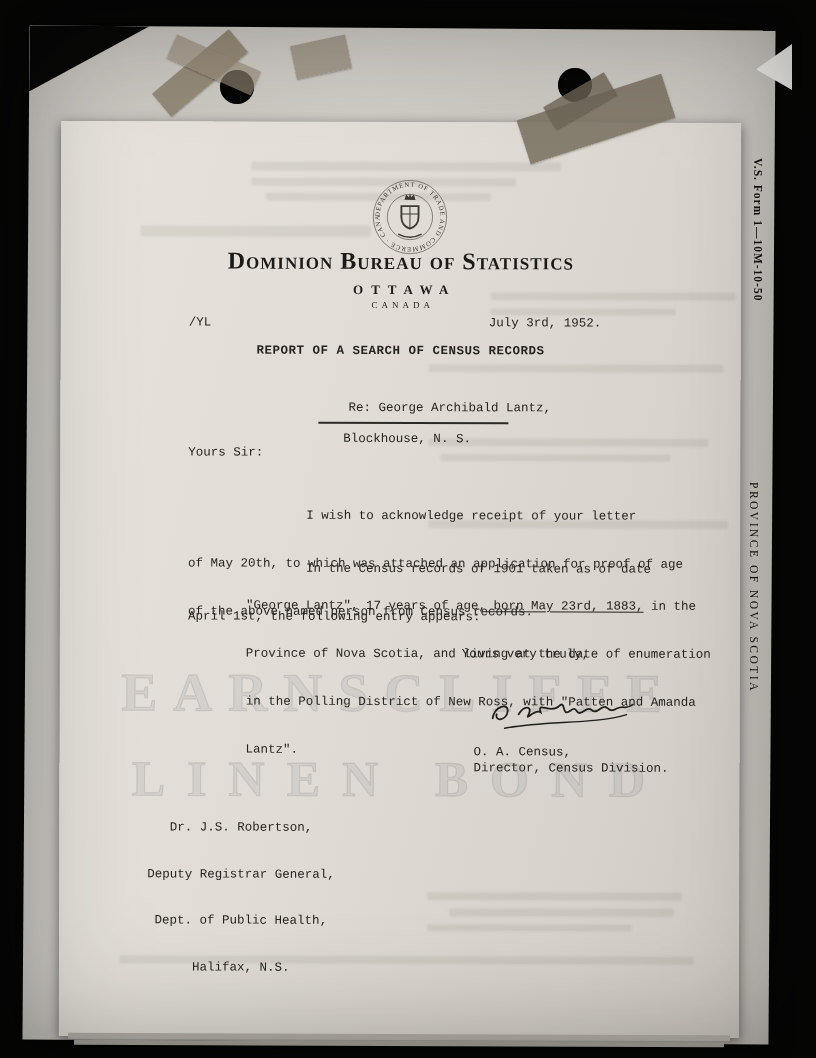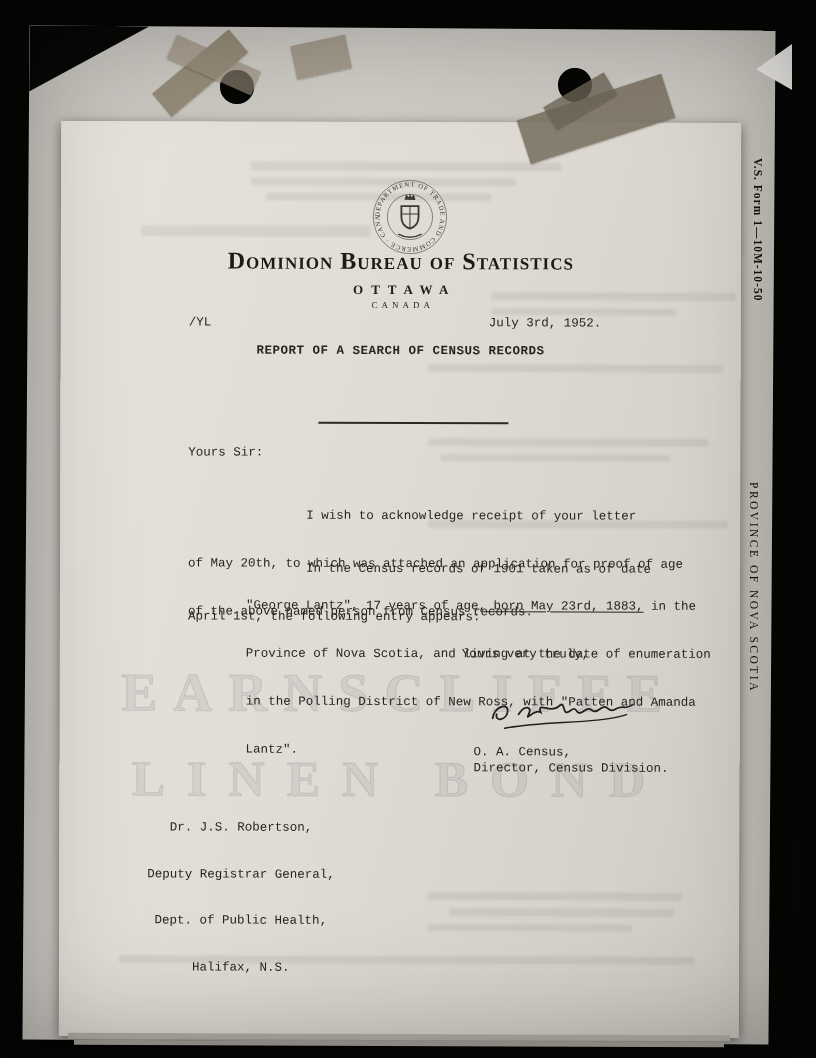--- a/index.html
+++ b/index.html
@@ -165,20 +165,24 @@
     <path d="M35,72 q15,8 30,0" stroke="#3c3a33" fill="none" stroke-width="1.8"></path>
   </svg>
   <div class="lh-org">Dominion Bureau of Statistics</div>
   <div class="lh-city">OTTAWA</div>
   <div class="lh-country">CANADA</div>
 
   <div class="ref">/YL</div>
   <div class="date">July 3rd, 1952.</div>
 
   <div class="title">REPORT OF A SEARCH OF CENSUS RECORDS</div>
+  <div class="re">
+    <span>Re: George Archibald Lantz,</span>
+    <span class="r2">Blockhouse, N. S.</span>
+  </div>
   <div class="re-underline"></div>
 
   <div class="salutation">Yours Sir:</div>
 
   <div class="para p1">
     <div class="indent">I wish to acknowledge receipt of your letter</div>
     <div>of May 20th, to which was attached an application for proof of age</div>
     <div>of the above named person from Census records.</div>
   </div>
 

